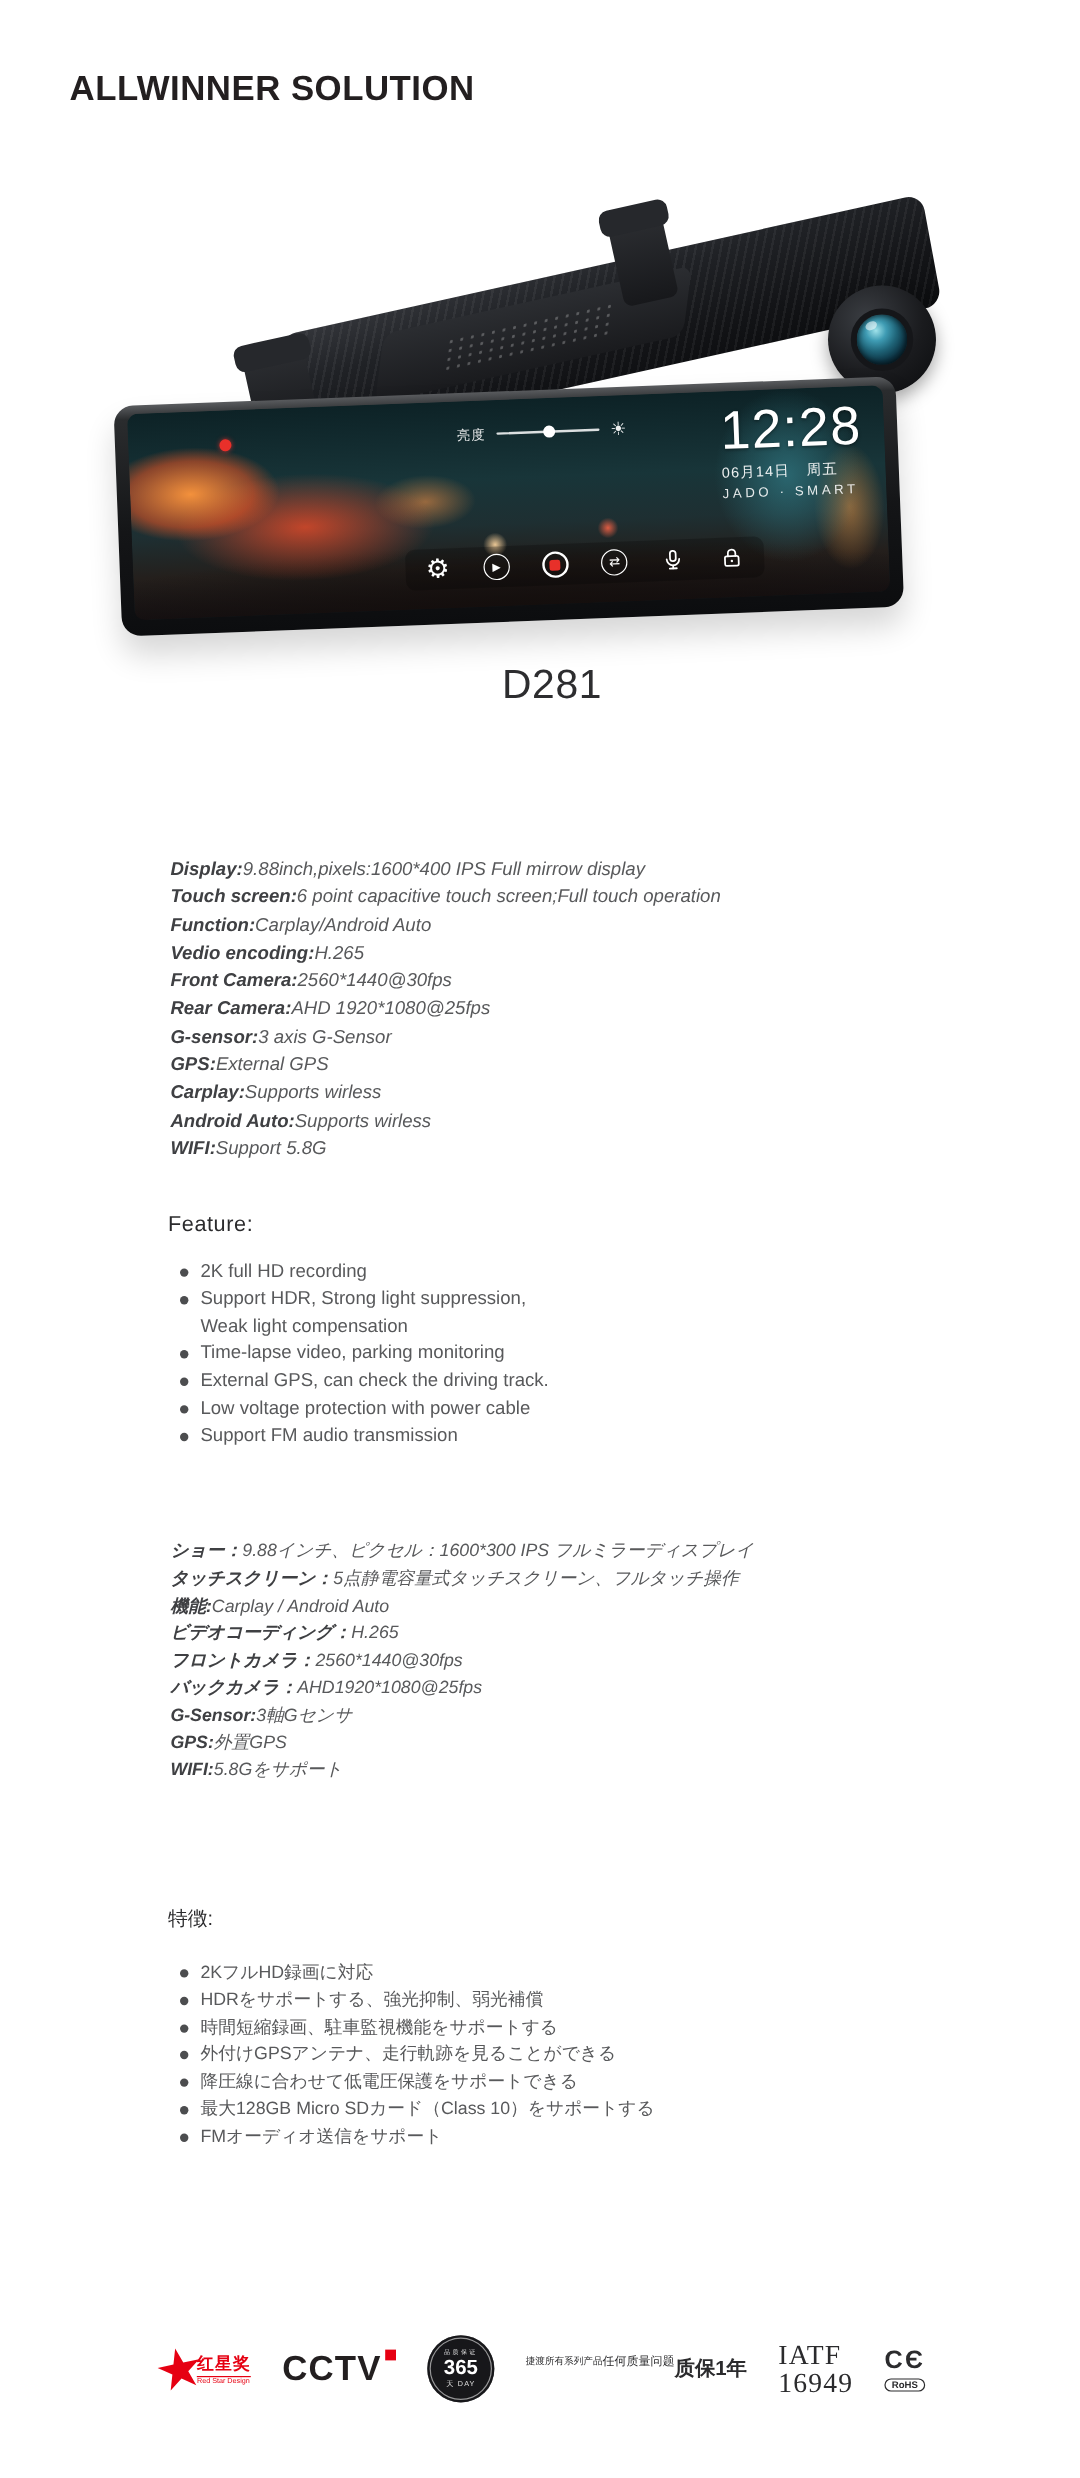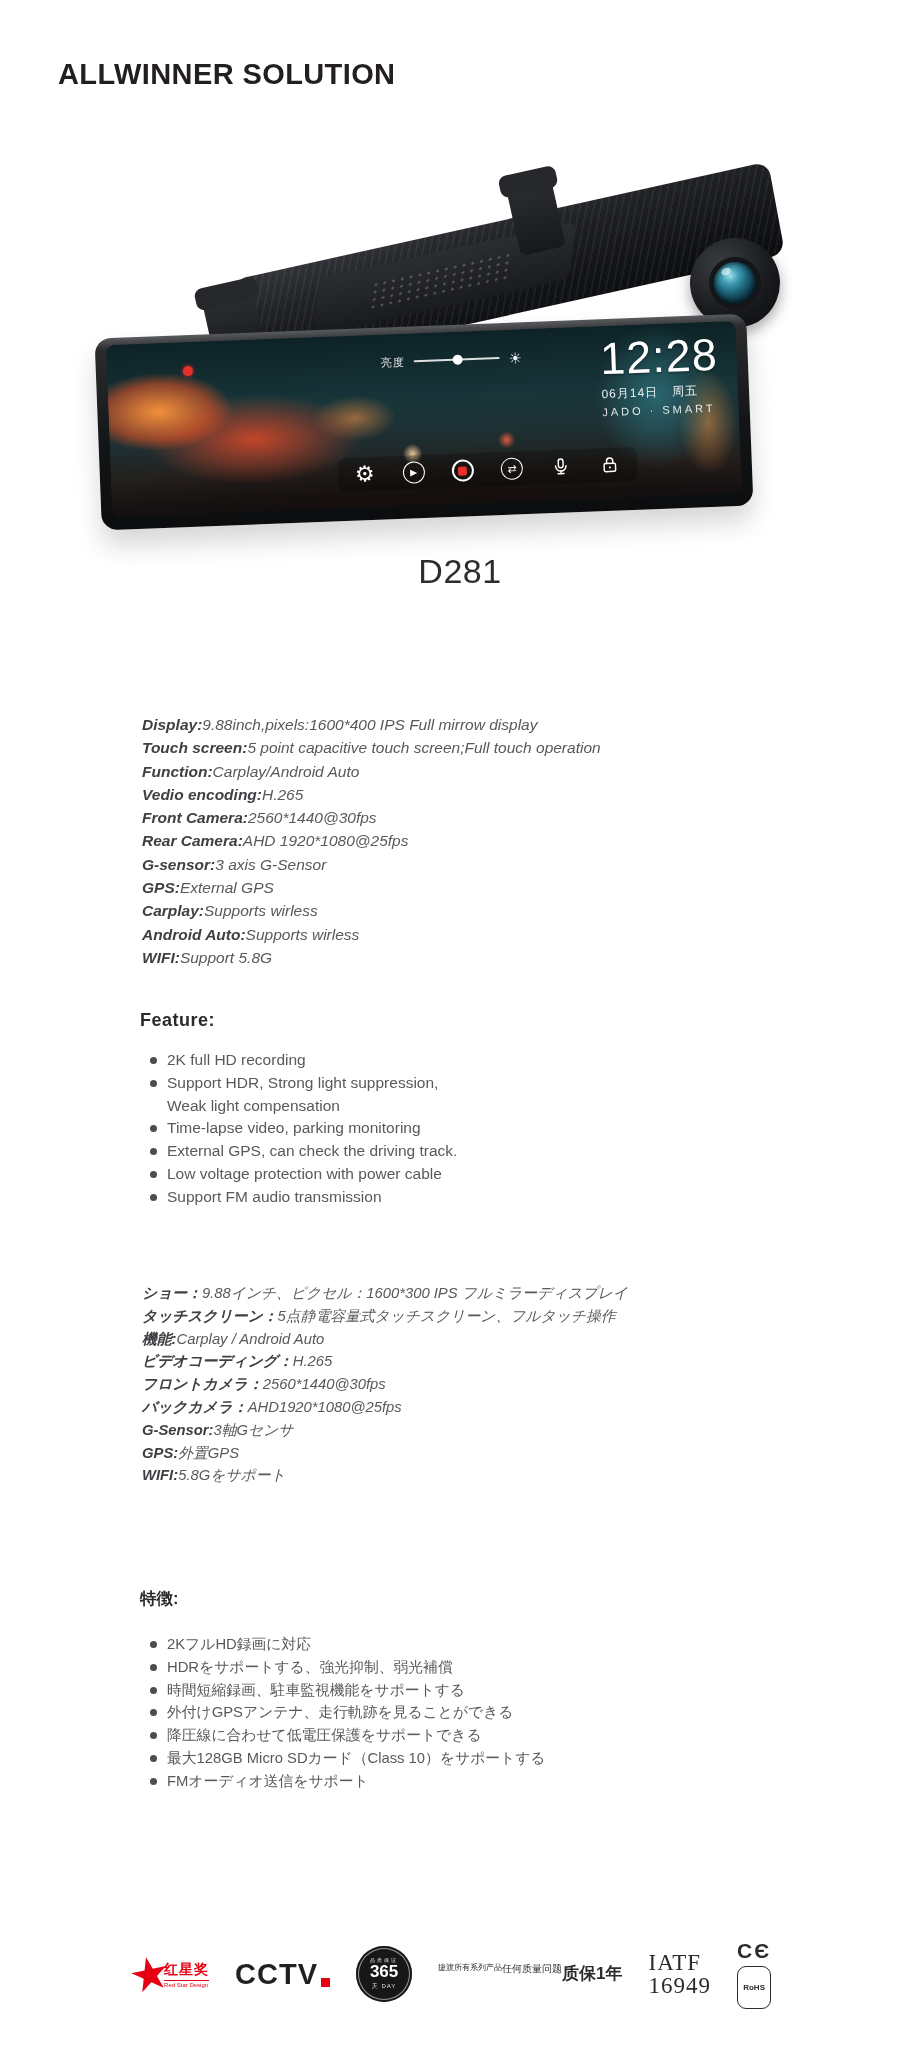--- a/index.html
+++ b/index.html
@@ -93,58 +93,58 @@
   
   .model { position:absolute; left:0; top:552px; width:920px; text-align:center;
         font-size:34px; font-weight:400; color:#2d2d2f; letter-spacing:.5px; }
 
   
   .specs { position:absolute; left:142px; font-size:15.5px; color:#58595b;font-style:italic; }
   .specs.en { top:713px; line-height:23.3px; }
   .specs.jp { top:1282px; font-size:14.8px; line-height:22.8px; }
   .spec-label { font-weight:700; color:#3f4043; }
 
-  .feat-head { position:absolute; left:140px; font-weight:700; color:#2b2b2d; }
+  .feat-head { position:absolute; left:140px; font-weight:400; color:#2b2b2d; }
   .feat-head.en { top:1010px; font-size:18px; letter-spacing:.5px; }
   .feat-head.jp { top:1588px; font-size:16.5px; }
 
   .features { position:absolute; left:148px; list-style:none; color:#58595b; }
   .features.en { top:1049px; font-size:15.5px; line-height:22.8px; }
   .features.jp { top:1633px; font-size:14.8px; line-height:22.8px; }
   .features li { position:relative; padding-left:19px; }
   .features li::before { content:""; position:absolute; left:2px; top:8px; width:7px; height:7px;
         border-radius:50%; background:#4c4d4f; }
   .features li.wrap::before { display:none; }
 
   
   .footer { position:absolute; left:0; top:1936px; width:900px; height:76px;
         display:flex; align-items:center; justify-content:center; gap:26px; }
   .redstar { display:flex; align-items:center; }
   .redstar .star { color:#e60012; font-size:46px; line-height:44px; transform:rotate(-12deg); }
   .redstar .rs-txt { margin-left:-6px; display:flex; flex-direction:column; }
   .redstar .rs-cn { color:#e60012; font-weight:700; font-size:14px; letter-spacing:1px; }
   .redstar .rs-en { color:#e60012; font-size:6px; border-top:1px solid #e60012; padding-top:1px; margin-top:1px; }
-  .cctv { display:flex; align-items:flex-end; }
+  .cctv { display:flex; align-items:flex-start; }
   .cctv .cctv-txt { font-size:29px; font-weight:900; letter-spacing:1px; color:#231f20; }
   .cctv .cctv-dot { width:9px; height:9px; background:#e60012; margin:0 0 4px 3px; }
   .badge365 { width:56px; height:56px; border-radius:50%; background:#17171a;
         display:flex; flex-direction:column; align-items:center; justify-content:center;
         box-shadow:inset 0 0 0 2px #17171a, inset 0 0 0 3px rgba(255,255,255,.55); color:#fff; }
   .badge365 .b-top { font-size:5px; letter-spacing:2px; color:rgba(255,255,255,.85); }
   .badge365 .b-num { font-size:17px; font-weight:700; line-height:1.1; }
   .badge365 .b-day { font-size:6px; letter-spacing:1px; color:rgba(255,255,255,.85); }
   .warranty { display:flex; flex-direction:row; line-height:1.25; color:#2b2b2d; }
   .warranty .w1 { font-size:8px; }
   .warranty .w2 { font-size:10px; }
   .warranty .w3 { font-size:17px; font-weight:800; }
   .iatf { font-family:"Liberation Serif","DejaVu Serif",serif; color:#2b2b2d; line-height:1.0;
         font-size:23px; letter-spacing:1px; }
   .cemark { display:flex; flex-direction:column; align-items:center; gap:3px; }
   .cemark .ce { font-size:21px; font-weight:600; color:#2b2b2d; letter-spacing:2px; }
-  .rohs { border:1.5px solid #2b2b2d; border-radius:9px; padding:16px 5px; font-size:8px;
+  .rohs { border:1.5px solid #2b2b2d; border-radius:9px; padding:0 5px; font-size:8px;
         font-weight:700; color:#2b2b2d; }
 </style>
 </head>
 <body>
 
 <div class="page">
 
   <div class="title">ALLWINNER SOLUTION</div>
 
   <div class="product">
@@ -203,21 +203,21 @@
           </svg>
         </div>
       </div>
     </div>
   </div>
 
   <div class="model">D281</div>
 
   <div class="specs en">
     <div class="spec-row"><span class="spec-label">Display:</span><span class="spec-value">9.88inch,pixels:1600*400 IPS Full mirrow display</span></div>
-    <div class="spec-row"><span class="spec-label">Touch screen:</span><span class="spec-value">5 point capacitive touch screen;Full touch operation</span></div>
+    <div class="spec-row"><span class="spec-label">Touch screen:</span><span class="spec-value">6 point capacitive touch screen;Full touch operation</span></div>
     <div class="spec-row"><span class="spec-label">Function:</span><span class="spec-value">Carplay/Android Auto</span></div>
     <div class="spec-row"><span class="spec-label">Vedio encoding:</span><span class="spec-value">H.265</span></div>
     <div class="spec-row"><span class="spec-label">Front Camera:</span><span class="spec-value">2560*1440@30fps</span></div>
     <div class="spec-row"><span class="spec-label">Rear Camera:</span><span class="spec-value">AHD 1920*1080@25fps</span></div>
     <div class="spec-row"><span class="spec-label">G-sensor:</span><span class="spec-value">3 axis G-Sensor</span></div>
     <div class="spec-row"><span class="spec-label">GPS:</span><span class="spec-value">External GPS</span></div>
     <div class="spec-row"><span class="spec-label">Carplay:</span><span class="spec-value">Supports wirless</span></div>
     <div class="spec-row"><span class="spec-label">Android Auto:</span><span class="spec-value">Supports wirless</span></div>
     <div class="spec-row"><span class="spec-label">WIFI:</span><span class="spec-value">Support 5.8G</span></div>
   </div>

